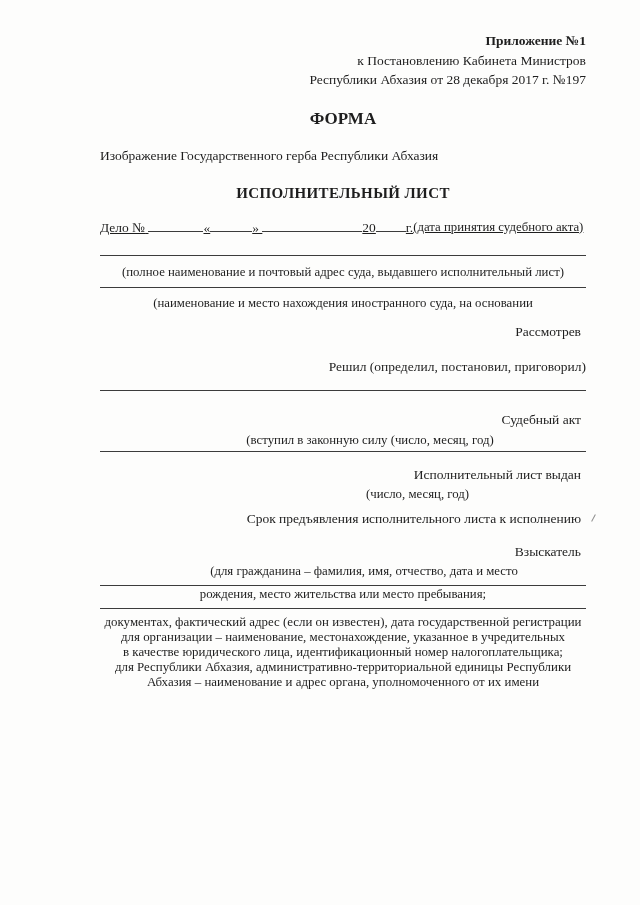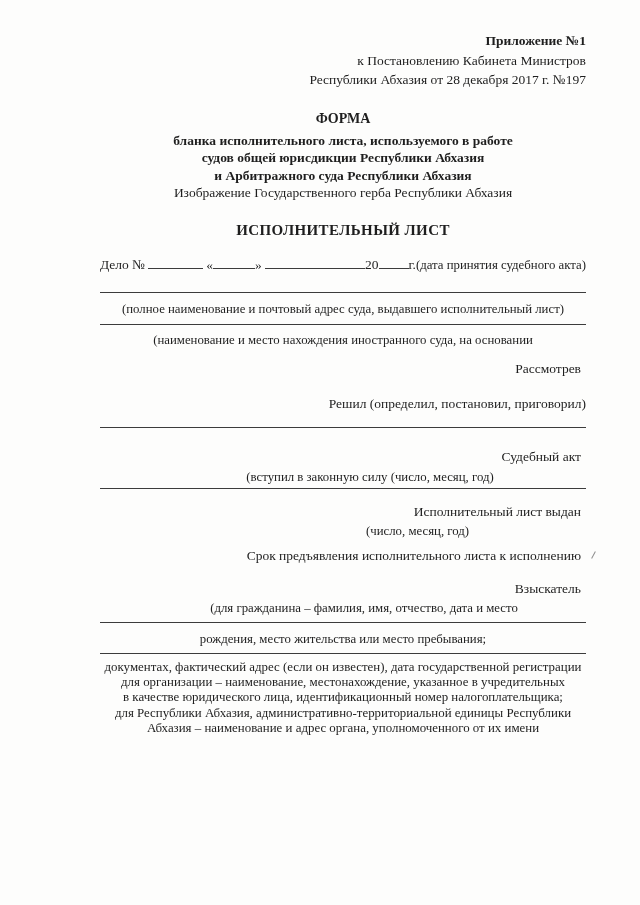--- a/index.html
+++ b/index.html
@@ -10,26 +10,26 @@
     background:#fdfdfc;
     font-family:"Liberation Serif","DejaVu Serif",serif;
     color:#1e1e1e;
     overflow:hidden;
   }
   .content{position:absolute;left:100px;top:0;width:486px;}
 
   .appendix{margin-top:31px;text-align:right;font-size:13.5px;line-height:19.5px;}
   .bold{font-weight:bold;}
 
-  .h-form{margin-top:20px;text-align:center;font-weight:bold;font-size:14px;line-height:17px;}
+  .h-form{margin-top:20px;text-align:center;font-weight:bold;font-size:17px;line-height:17px;}
   .subtitle{margin-top:5px;text-align:center;font-weight:bold;font-size:13.5px;line-height:17.5px;}
-  .emblem{text-align:center;font-size:13.5px;line-height:17px;}
+  .emblem{margin-top:20px;font-size:13.5px;line-height:17px;}
   .main-title{margin-top:20px;text-align:center;font-weight:bold;font-size:15px;letter-spacing:.4px;line-height:19px;}
 
-  .case-row{margin-top:16px;display:flex;justify-content:space-between;align-items:flex-start;font-size:13.5px;line-height:17px;}
+  .case-row{margin-top:16px;display:flex;align-items:flex-start;font-size:13.5px;line-height:17px;text-decoration:underline;}
   .fl{display:inline-block;border-bottom:1px solid #3c3c3c;height:12px;vertical-align:baseline;}
   .w55{width:55px;}.w42{width:42px;}.w100{width:100px;}.w30{width:30px;}
   .date-col{display:flex;flex-direction:row;align-items:center;}
   .date-row{white-space:nowrap;}
 
   .cap{font-size:12.8px;line-height:16px;text-align:center;}
   .rule{border-bottom:1px solid #3c3c3c;height:0;}
   .frow{position:relative;display:flex;align-items:flex-end;font-size:13.5px;line-height:17px;flex-direction:column;}
   .frow .lbl{white-space:nowrap;padding-right:5px;}
   .frow .line{flex:1;border-bottom:1px solid #3c3c3c;margin-bottom:2px;height:0;}
@@ -49,25 +49,20 @@
   <div class="content">
 
     <div class="appendix">
       <div class="bold">Приложение №1</div>
       <div>к Постановлению Кабинета Министров</div>
       <div>Республики Абхазия от 28 декабря 2017 г. №197</div>
     </div>
 
     <div class="h-form">ФОРМА</div>
 
-    <div class="subtitle">
-      <div>бланка исполнительного листа, используемого в работе</div>
-      <div>судов общей юрисдикции Республики Абхазия</div>
-      <div>и Арбитражного суда Республики Абхазия</div>
-    </div>
 
     <div class="emblem">Изображение Государственного герба Республики Абхазия</div>
 
     <div class="main-title">ИСПОЛНИТЕЛЬНЫЙ ЛИСТ</div>
 
     <div class="case-row">
       <div>
         <span>Дело №</span>
         <span class="fl w55"></span>
       </div>
@@ -116,21 +111,21 @@
       <span class="line"></span>
       <span class="tick"></span>
     </div>
 
     <div class="frow" style="margin-top:13px;">
       <span class="lbl">Взыскатель</span>
       <span class="line"></span>
     </div>
     <div class="cap cap-off-43">(для гражданина – фамилия, имя, отчество, дата и место</div>
     <div class="rule" style="margin-top:6px;"></div>
-    <div class="cap" style="margin-top:8px;">рождения, место жительства или место пребывания;</div>
+    <div class="cap" style="">рождения, место жительства или место пребывания;</div>
     <div class="rule" style="margin-top:6px;"></div>
 
     <div class="orgp">
       <div>документах, фактический адрес (если он известен), дата государственной регистрации</div>
       <div>для организации – наименование, местонахождение, указанное в учредительных</div>
       <div>в качестве юридического лица, идентификационный номер налогоплательщика;</div>
       <div>для Республики Абхазия, административно-территориальной единицы Республики</div>
       <div>Абхазия – наименование и адрес органа, уполномоченного от их имени</div>
     </div>
 

